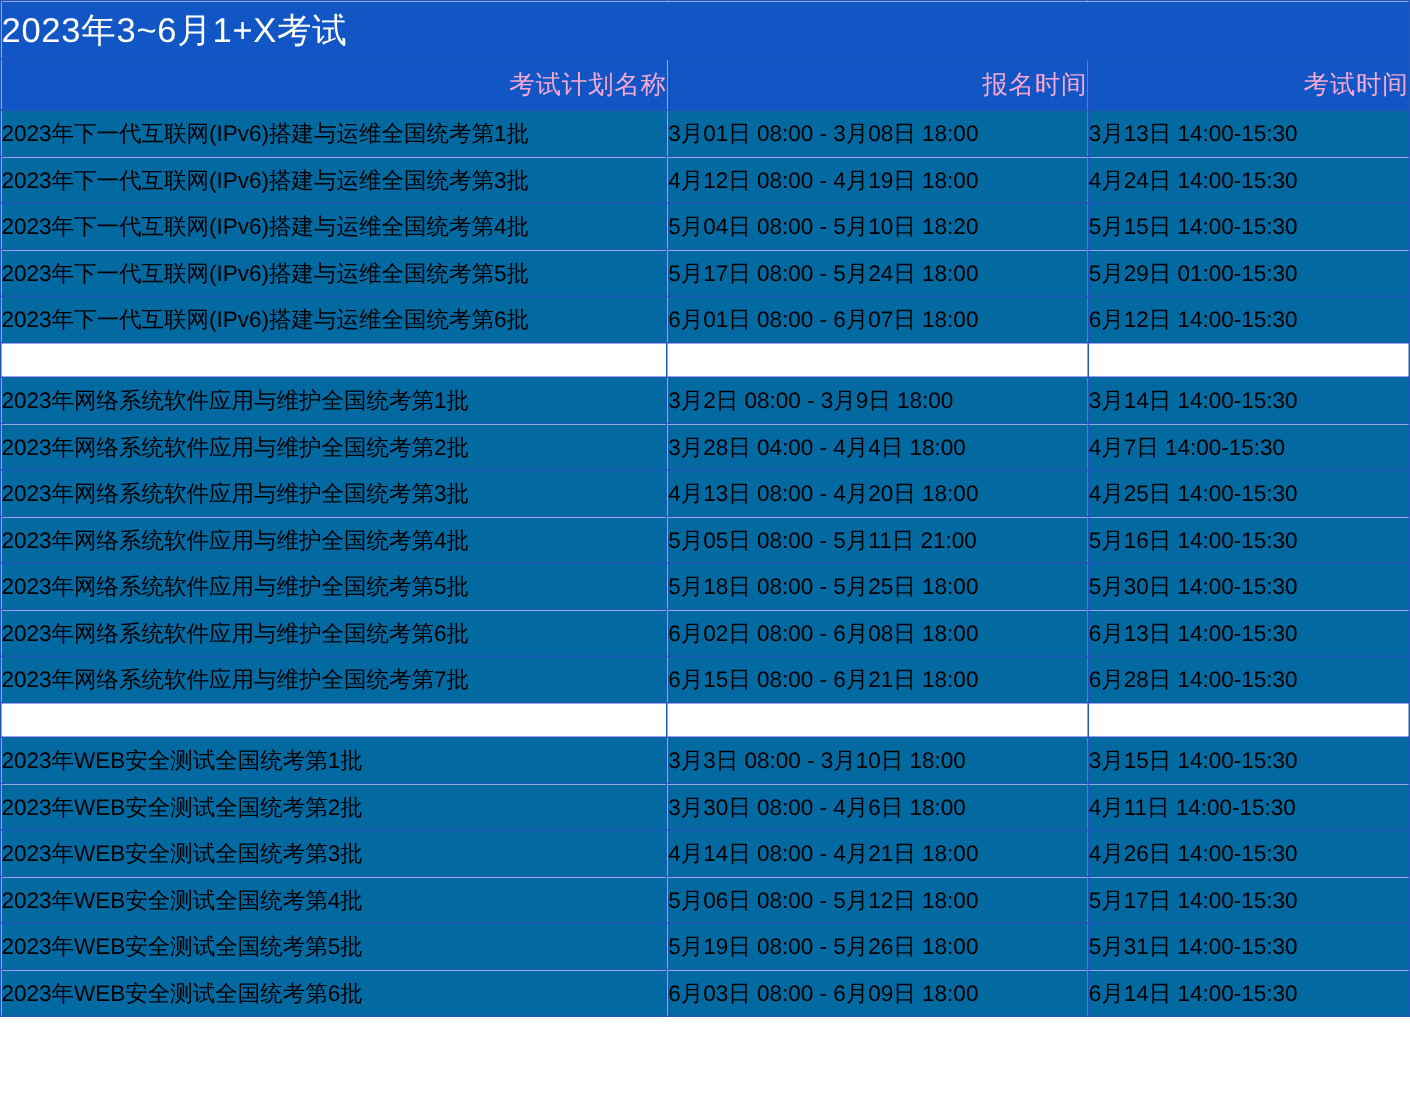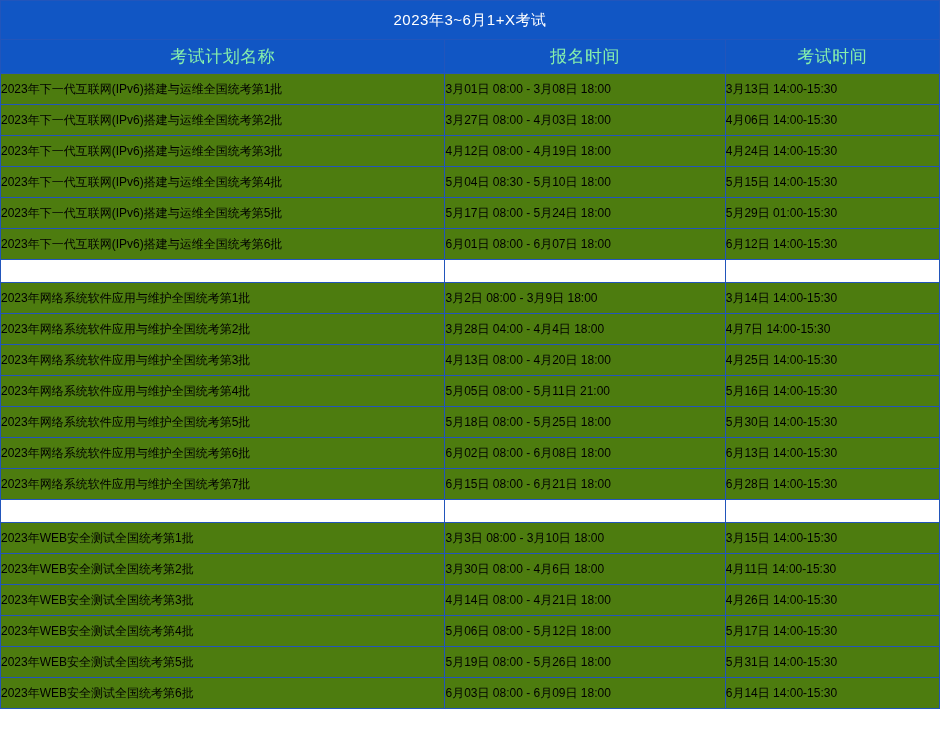--- a/index.html
+++ b/index.html
@@ -29,37 +29,37 @@
     padding: 0;
     margin: 0;
     font-weight: normal;
     vertical-align: middle;
     overflow: hidden;
     white-space: nowrap;
   }
   .title-cell {
     background: #1156c4;
     color: #ffffff;
-    text-align: center;
-    font-size: 15px;
+    text-align: left;
+    font-size: 23px;
     height: 38px;
     letter-spacing: 0.5px;
   }
   .header-cell {
     background: #1156c4;
-    color: #86efac;
-    text-align: center;
+    color: #f9a8d4;
+    text-align: right;
     font-size: 17px;
     height: 33px;
     letter-spacing: 0.5px;
   }
   .data-cell {
-    background: #4d7c0f;
+    background: #0369a1;
     color: #000000;
-    font-size: 12px;
+    font-size: 15px;
     height: 30px;
     padding-left: 3px;
     padding-right: 3px;
     text-align: left;
   }
   .spacer-row td {
     height: 22px;
     background: #ffffff;
   }
   .col-name { width: 444px; }
@@ -86,32 +86,27 @@
         <th class="header-cell">考试时间</th>
       </tr>
     </thead>
     <tbody id="table-body">
         <tr>
           <td class="data-cell">2023年下一代互联网(IPv6)搭建与运维全国统考第1批</td>
           <td class="data-cell">3月01日 08:00 - 3月08日 18:00</td>
           <td class="data-cell">3月13日 14:00-15:30</td>
         </tr>
         <tr>
-          <td class="data-cell">2023年下一代互联网(IPv6)搭建与运维全国统考第2批</td>
-          <td class="data-cell">3月27日 08:00 - 4月03日 18:00</td>
-          <td class="data-cell">4月06日 14:00-15:30</td>
-        </tr>
-        <tr>
           <td class="data-cell">2023年下一代互联网(IPv6)搭建与运维全国统考第3批</td>
           <td class="data-cell">4月12日 08:00 - 4月19日 18:00</td>
           <td class="data-cell">4月24日 14:00-15:30</td>
         </tr>
         <tr>
           <td class="data-cell">2023年下一代互联网(IPv6)搭建与运维全国统考第4批</td>
-          <td class="data-cell">5月04日 08:30 - 5月10日 18:00</td>
+          <td class="data-cell">5月04日 08:00 - 5月10日 18:20</td>
           <td class="data-cell">5月15日 14:00-15:30</td>
         </tr>
         <tr>
           <td class="data-cell">2023年下一代互联网(IPv6)搭建与运维全国统考第5批</td>
           <td class="data-cell">5月17日 08:00 - 5月24日 18:00</td>
           <td class="data-cell">5月29日 01:00-15:30</td>
         </tr>
         <tr>
           <td class="data-cell">2023年下一代互联网(IPv6)搭建与运维全国统考第6批</td>
           <td class="data-cell">6月01日 08:00 - 6月07日 18:00</td>

